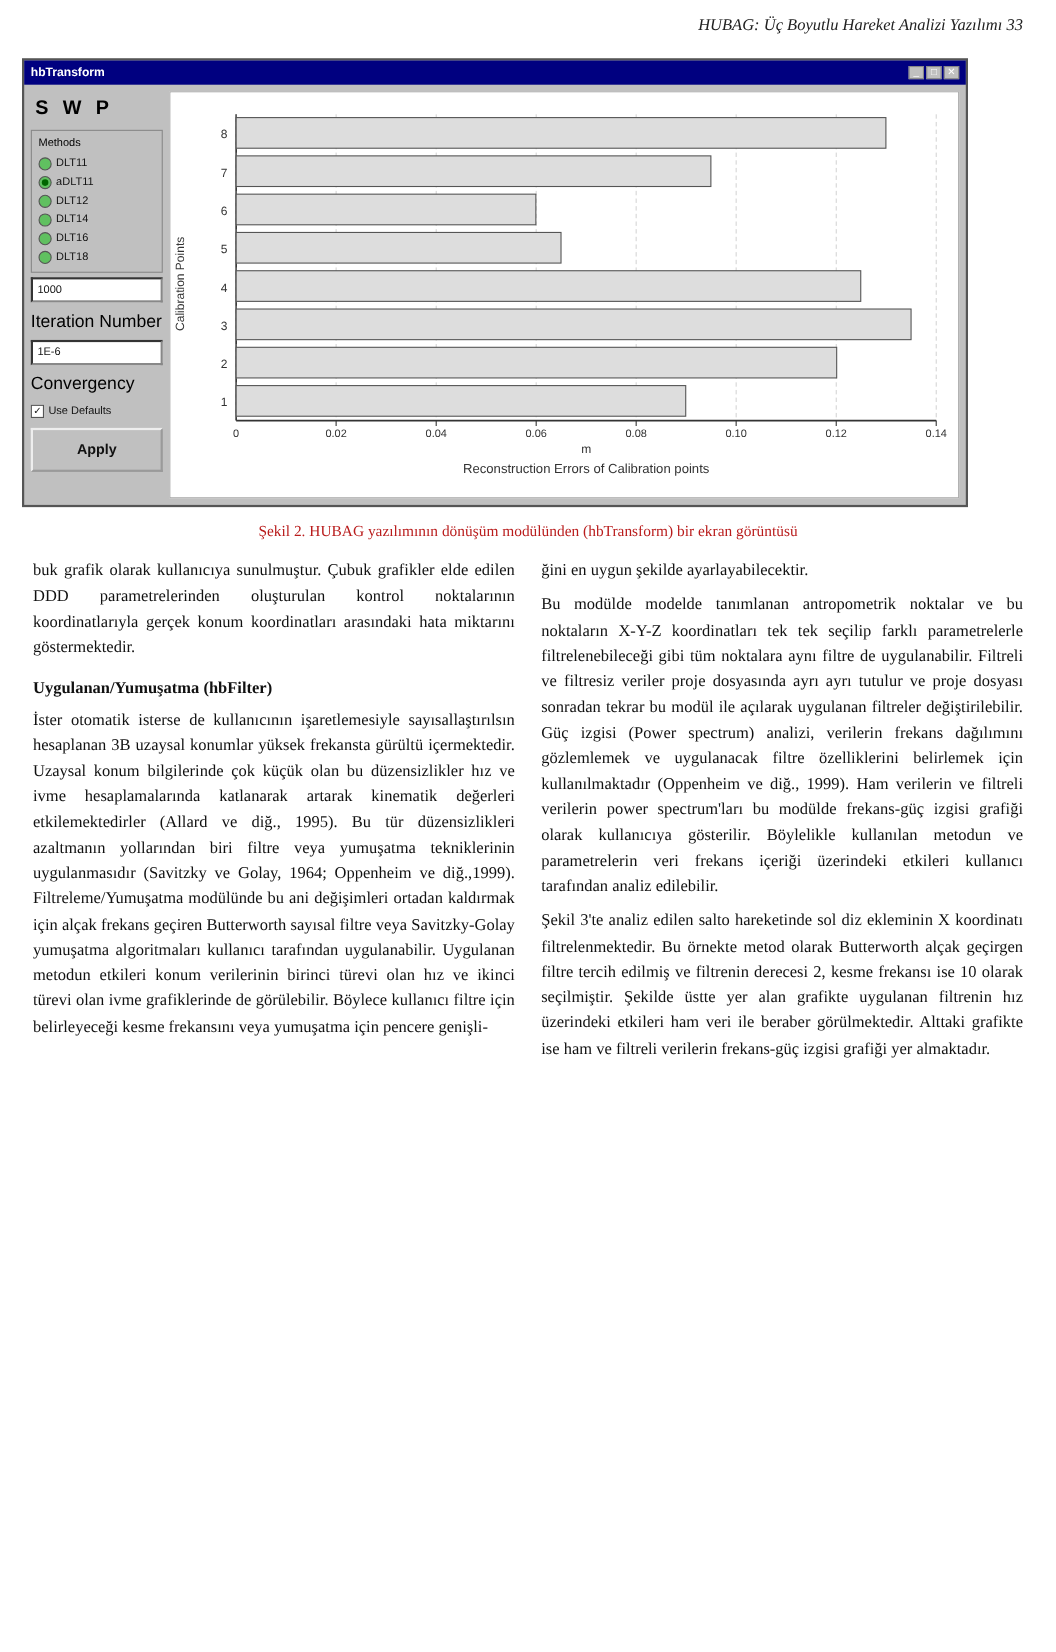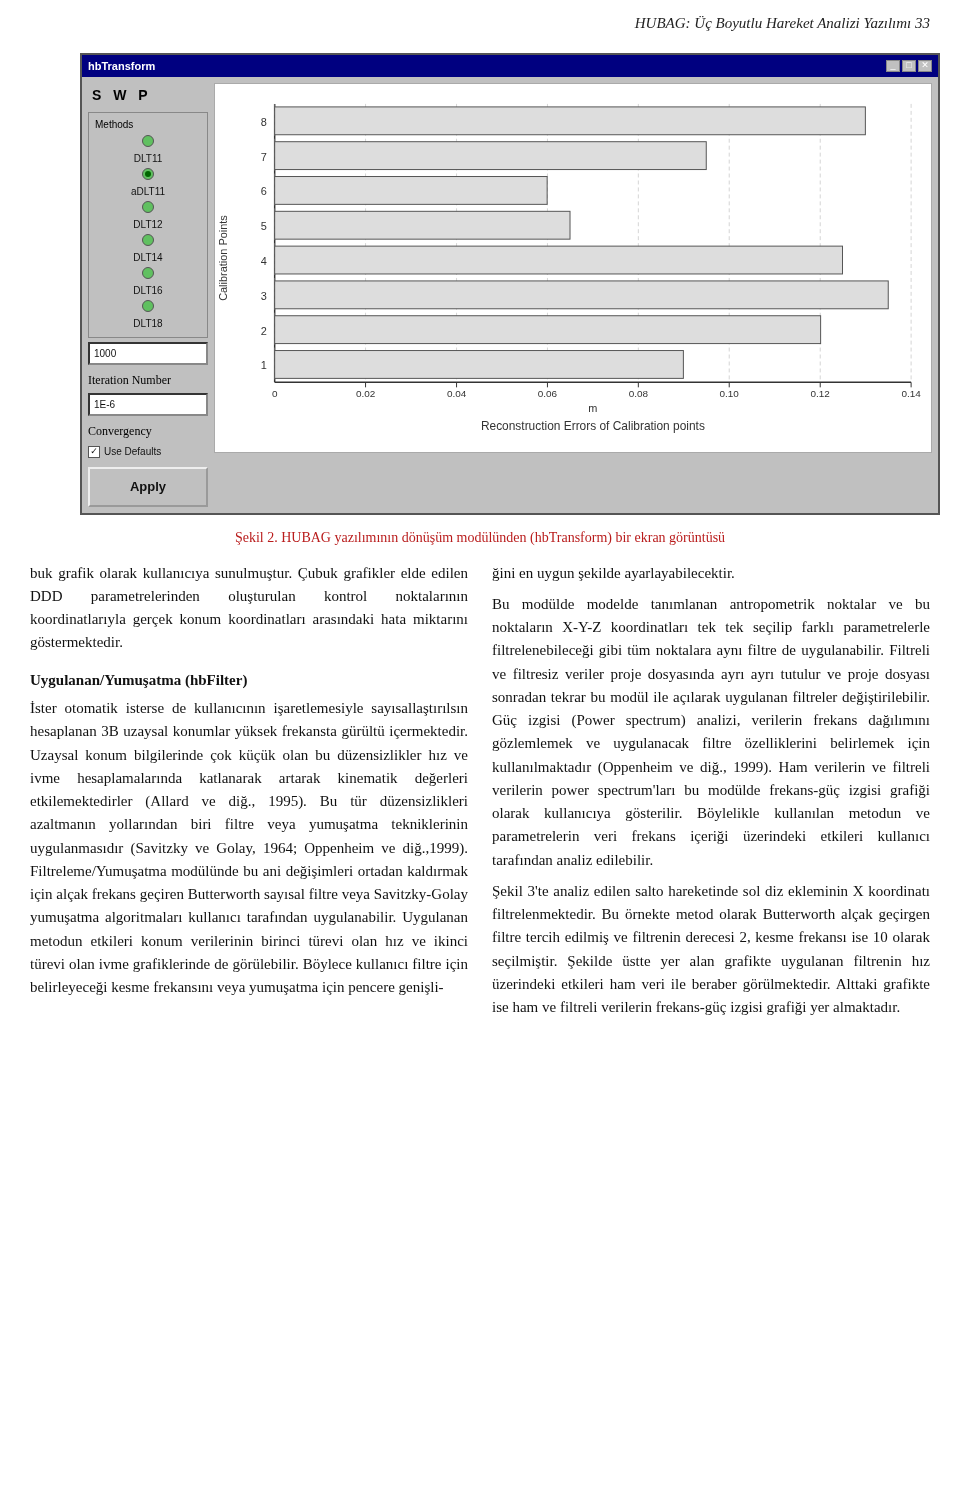--- a/index.html
+++ b/index.html
@@ -16,21 +16,21 @@
       text-align: right;
       padding: 12px 30px 8px 30px;
       font-size: 15px;
       font-style: italic;
       color: #222;
       border-bottom: none;
     }
 
     .figure-container {
       display: flex;
-      justify-content: flex-end;
+      justify-content: flex-start;
       padding: 10px 20px 6px 20px;
     }
 
     
     .hb-window {
       border: 2px solid #555;
       background: #c0c0c0;
       width: 860px;
       font-family: Arial, sans-serif;
       font-size: 11px;
@@ -75,21 +75,21 @@
 
     
     .hb-left {
       width: 120px;
       display: flex;
       flex-direction: column;
       gap: 4px;
     }
 
     .swp-label {
-      font-size: 14px;
+      font-size: 18px;
       font-weight: bold;
       letter-spacing: 4px;
       color: #000;
       padding: 2px 4px;
     }
 
     .methods-group {
       border: 1px solid #888;
       background: #c0c0c0;
       padding: 4px 6px;
@@ -100,21 +100,20 @@
       color: #000;
       margin-bottom: 3px;
     }
 
     .method-item {
       display: flex;
       align-items: center;
       gap: 4px;
       margin-bottom: 2px;
       font-size: 10px;
-      flex-direction: column;
     }
 
     .radio-dot {
       width: 12px;
       height: 12px;
       border-radius: 50%;
       border: 1px solid #555;
       background: #fff;
       display: flex;
       align-items: center;
@@ -141,24 +140,23 @@
     .hb-input-box {
       border: 2px inset #888;
       background: #fff;
       padding: 2px 4px;
       font-size: 10px;
       width: 100%;
       text-align: left;
     }
 
     .hb-label {
-      font-size: 12px;
+      font-size: 16px;
       color: #000;
       margin-top: 2px;
-      font-family: Liberation Serif, serif;
     }
 
     .hb-checkbox-row {
       display: flex;
       align-items: center;
       gap: 4px;
       font-size: 10px;
     }
 
     .hb-checkbox {

